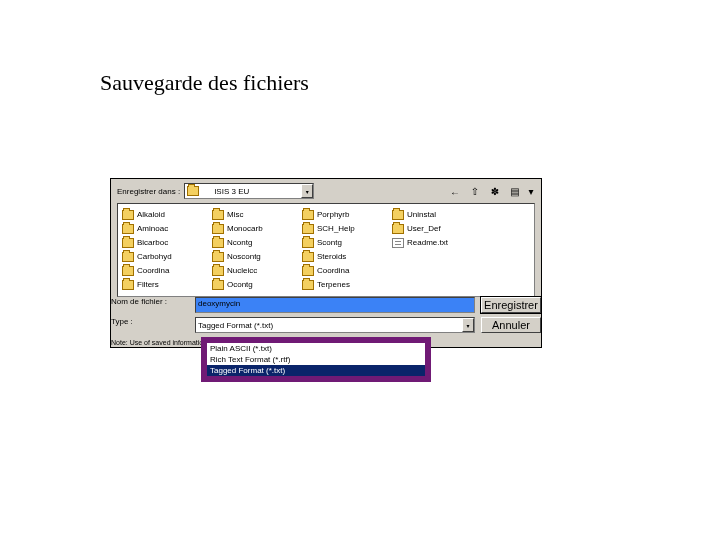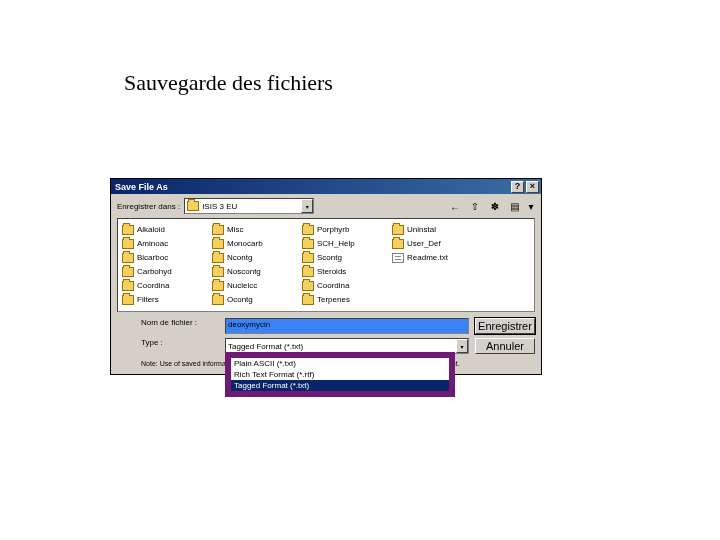--- a/index.html
+++ b/index.html
@@ -5,21 +5,21 @@
   * { box-sizing: border-box; }
   body {
     margin: 0;
     width: 720px;
     height: 540px;
     background: #fff;
     font-family: "Times New Roman", serif;
     font-size: 18px;
     color: #000;
   }
-  .slide { padding: 70px 0 0 100px; margin-left: 24px; }
+  .slide { padding: 70px 0 0 100px; }
   .slide h1 { margin: 0 0 2px 0; font-size: 22px; font-weight: normal; }
   .slide ul { margin: 0; padding-left: 30px; list-style: none; }
   .slide li::before { content: "• "; }
 
   .dialog {
     position: absolute;
     left: 110px; top: 178px;
     width: 432px;
     font-family: Tahoma, Arial, sans-serif;
     font-size: 8px;
@@ -54,20 +54,21 @@
     gap: 4px;
   }
   .lbl { font-size: 8px; }
   .combo {
     background: #fff;
     border: 1px solid #808080;
     border-top-color: #404040; border-left-color: #404040;
     height: 16px;
     display: flex; align-items: center;
     padding-left: 2px;
+    gap: 12px;
   }
   .combo .dd {
     width: 12px; height: 14px;
     background: #d4d0c8;
     border: 1px solid #fff;
     border-right-color: #404040; border-bottom-color: #404040;
     margin-left: auto;
     display: flex; align-items: center; justify-content: center;
     font-size: 6px;
   }
@@ -122,27 +123,25 @@
     overflow: hidden;
     align-items: center;
   }
   .file-item {
     display: flex; align-items: center;
     width: 86px; height: 13px;
     white-space: nowrap;
   }
 
   .bottom {
-    padding: 6px;
     display: grid;
     grid-template-columns: 78px 1fr 60px;
     gap: 4px 6px;
     align-items: start;
     position: relative;
-    margin-left: 24px;
   }
   .textfield {
     background: #3b82f6;
     border: 1px solid #808080;
     border-top-color: #404040; border-left-color: #404040;
     height: 16px;
     padding: 1px 2px;
     font-size: 8px;
   }
   .btn {
@@ -170,26 +169,20 @@
 </head>
 <body>
 
 <div class="slide">
   <h1>Sauvegarde des fichiers</h1>
   <ul>
   </ul>
 </div>
 
 <div class="dialog">
-  <div class="titlebar">
-    <span>Save File As</span>
-    <span class="spacer"></span>
-    <span class="titlebtn">?</span>
-    <span class="titlebtn">×</span>
-  </div>
 
   <div class="toolbar">
     <span class="lbl">Enregistrer dans :</span>
     <div class="combo" style="width:130px">
       <span class="folder-icon"></span>
       <span>ISIS 3 EU</span>
       <span class="dd">▾</span>
     </div>
     <span style="flex:1"></span>
     <span class="toolbtn">←</span>

